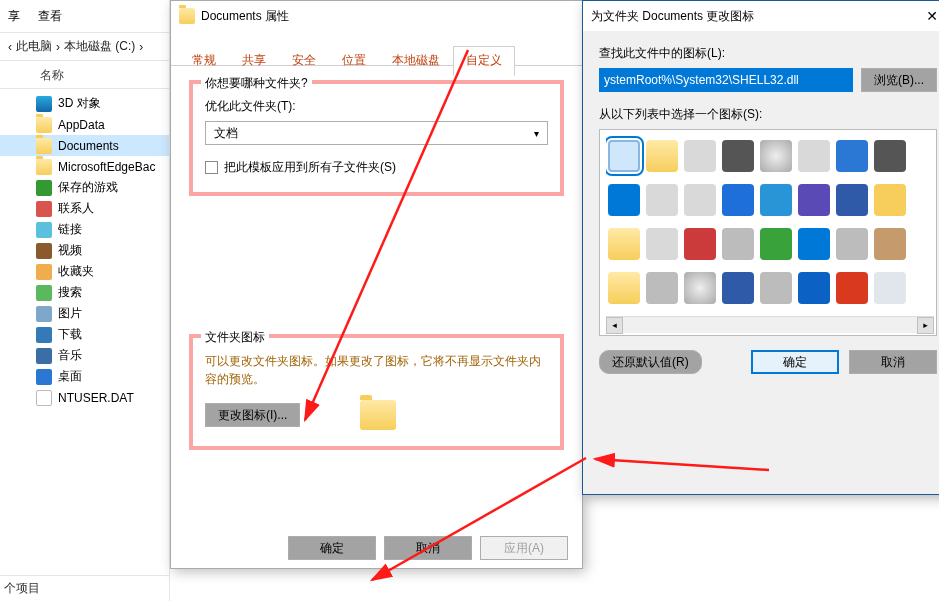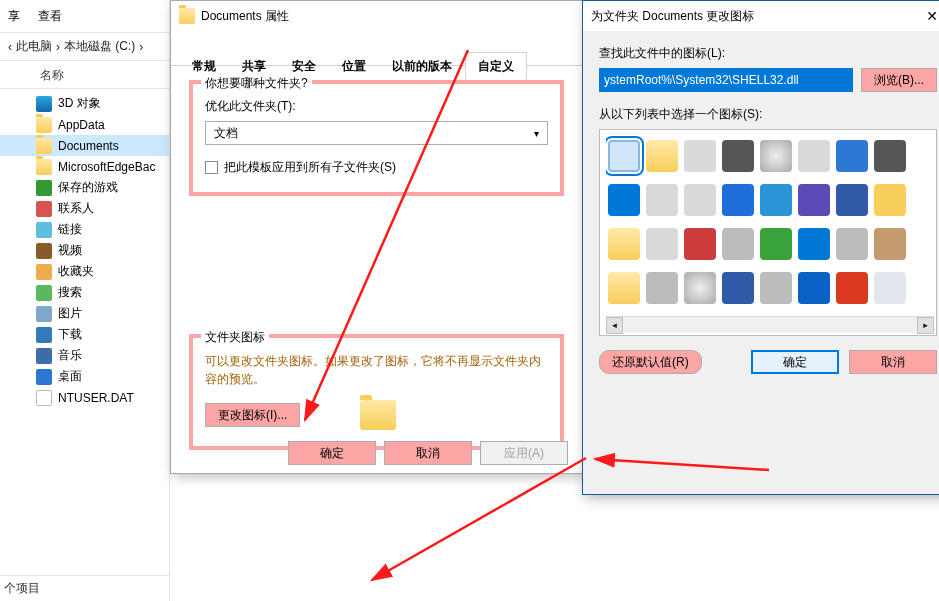--- a/index.html
+++ b/index.html
@@ -27,37 +27,37 @@
     .fi-fav { background:#f0ad4e; border-radius:2px;}
     .fi-search { background:#5cb85c; border-radius:2px;}
     .fi-pic { background:#7fa7c9; border-radius:2px;}
     .fi-down { background:#337ab7; border-radius:2px;}
     .fi-music { background:#3a6ea5; border-radius:2px;}
     .fi-desktop { background:#2b78d4; border-radius:2px;}
     .item-text { color:#000; }
     .footer-bar { position:absolute; left:0; bottom:0; width:170px; height:26px; border-top:1px solid #e5e5e5; display:flex; align-items:center; padding-left:4px; color:#333;}
 
     
-    .prop-dlg { position:absolute; left:170px; top:0; width:413px; height:474px; background:#fff; border:1px solid #aaa; box-shadow:3px 3px 12px rgba(0,0,0,.25);}
+    .prop-dlg { position:absolute; left:170px; top:0; width:413px; height:569px; background:#fff; border:1px solid #aaa; box-shadow:3px 3px 12px rgba(0,0,0,.25);}
     .titlebar { height:30px; background:#fff; display:flex; align-items:center; padding:0 8px; gap:6px;}
     .titlebar .ico { width:16px; height:16px; }
     .tabs { display:flex; padding:4px 8px 0 8px; border-bottom:1px solid #d0d0d0;}
-    .tab { padding:5px 12px 6px; color:#000000; border:1px solid transparent; position:relative; top:17px;font-weight:bold;}
+    .tab { padding:5px 12px 6px; color:#c2410c; border:1px solid transparent; position:relative; top:11px;}
     .tab.active { background:#fff; border:1px solid #d0d0d0; border-bottom:1px solid #fff;}
     .tab-content { padding:14px 18px 0 18px;}
     .group { border:4px solid #fca5a5; padding:14px 12px 16px; position:relative; margin-bottom:18px;}
     .group-label { position:absolute; top:-9px; left:8px; background:#fff; padding:0 4px; color:#000;}
     .field-label { margin-bottom:6px; color:#000;}
     .combo { width:100%; height:24px; border:1px solid #adadad; background:#fff; display:flex; align-items:center; justify-content:space-between; padding:0 8px;}
     .combo .arrow { font-size:10px;}
     .chk-row { display:flex; align-items:center; gap:6px; margin-top:14px;}
     .chk { width:13px; height:13px; border:1px solid #888; background:#fff;}
     .icon-desc { line-height:18px; color:#a16207; margin-bottom:12px;}
     .change-icon-row { display:flex; align-items:center; gap:60px;}
-    .btn { height:24px; padding:0 12px; border:1px solid #adadad; background:#fca5a5; display:inline-flex; align-items:center; justify-content:center; min-width:88px; color:#000;}
+    .btn { height:24px; padding:0 12px; border:1px solid #adadad; background:#a3a3a3; display:inline-flex; align-items:center; justify-content:center; min-width:88px; color:#000;}
     .btn.disabled { color:#a0a0a0; background:#f0f0f0;}
     .folder-big { width:36px; height:30px; background:linear-gradient(#ffe9a6,#f7ce5b); border-radius:3px; position:relative;}
     .folder-big::before{content:"";position:absolute;top:-5px;left:0;width:12px;height:5px;background:#f7ce5b;border-radius:2px 2px 0 0;}
     .dlg-buttons { position:absolute; bottom:8px; right:14px; display:flex; gap:8px;}
 
     
     .icon-dlg { position:absolute; left:582px; top:0; width:372px; height:495px; background:#f0f0f0; border:1px solid #1a5a99; box-shadow:3px 3px 12px rgba(0,0,0,.3);}
     .icon-title { height:30px; background:#fff; display:flex; align-items:center; justify-content:space-between; padding:0 8px;}
     .xbtn { width:26px; height:22px; display:flex; align-items:center; justify-content:center; font-size:14px;}
     .icon-body { padding:14px 16px 0 16px;}
@@ -166,21 +166,21 @@
 <div class="prop-dlg">
   <div class="titlebar">
     <span class="fi fi-folder ico"></span>
     <span>Documents 属性</span>
   </div>
   <div class="tabs" id="propTabs">
       <div class="tab">常规</div>
       <div class="tab">共享</div>
       <div class="tab">安全</div>
       <div class="tab">位置</div>
-      <div class="tab">以前的版本</div>
+      <div class="tab">本地磁盘</div>
       <div class="tab active">自定义</div>
     </div>
   <div class="tab-content">
     <div class="group">
       <div class="group-label">你想要哪种文件夹?</div>
       <div class="field-label">优化此文件夹(T):</div>
       <div class="combo">
         <span>文档</span>
         <span class="arrow">▾</span>
       </div>

